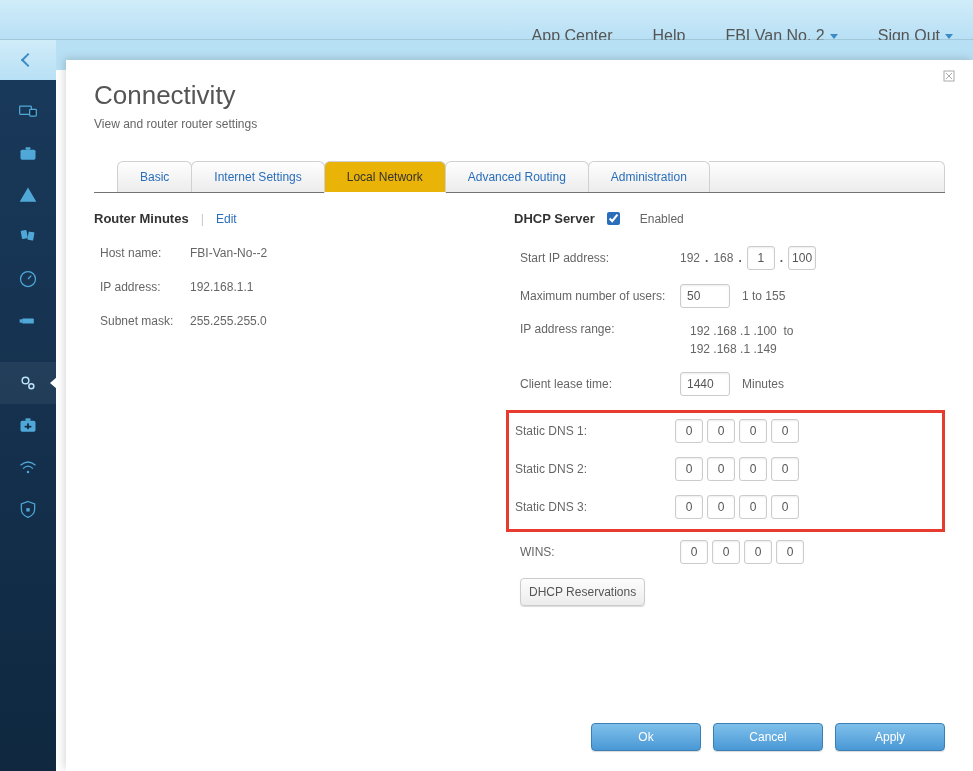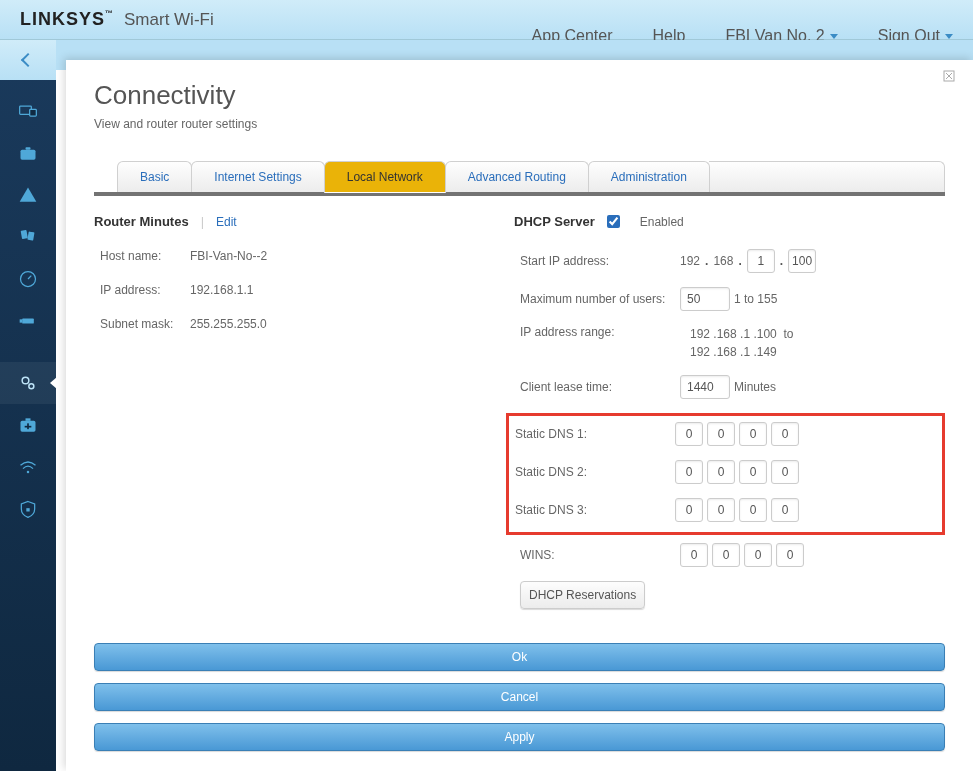--- a/index.html
+++ b/index.html
@@ -74,21 +74,21 @@
       padding: 20px 28px 20px 28px;
       display: flex;
       flex-direction: column;
     }
     .close-x { position: absolute; right: 18px; top: 10px; color: #aaa; font-size: 13px; cursor: pointer; }
 
     .page-title { font-size: 26px; color: #555; font-weight: 400; margin-bottom: 6px; }
     .page-subtitle { font-size: 12px; color: #666; margin-bottom: 30px; }
 
     
-    .tabs { display: flex; border-bottom: 4px solid #737373; margin-bottom: 18px; padding-left: 23px; }
+    .tabs { display: flex; border-bottom: 1px solid #737373; margin-bottom: 18px; padding-left: 23px; }
     .tab {
       padding: 8px 22px;
       font-size: 12px;
       color: #2a6ebb;
       cursor: pointer;
       background: linear-gradient(to bottom, #fefefe, #ececec);
       border: 1px solid #d0d0d0;
       border-bottom: none;
       border-radius: 6px 6px 0 0;
       margin-right: -1px;
@@ -114,21 +114,21 @@
     .ip-part, .num-input {
       width: 28px; height: 24px;
       border: 1px solid #ccc; border-radius: 3px;
       text-align: center;
       font-size: 12px; color: #555;
       box-shadow: inset 0 1px 2px rgba(0,0,0,0.08);
     }
     .num-input.wide { width: 50px; text-align: left; padding: 0 6px; }
     .static-ip { color: #666; }
     .dot { padding: 0 1px; font-weight: bold; color: #555; }
-    .hint { }
+    .hint { margin-left: 8px; }
     .range-text { color: #666; font-size: 12px; line-height: 1.5; padding-left: 10px; }
     .cb { display: flex; align-items: center; gap: 20px; }
     .cb input { accent-color: #2a6ebb; }
 
     .highlight-box { border: 3px solid #e63b2e; padding: 6px 0; margin: 2px 0 8px -8px; }
 
     .btn {
       background: linear-gradient(to bottom, #7fc0eb, #4998d5);
       border: 1px solid #3a7fb5;
       color: #fff;
@@ -141,32 +141,27 @@
     .btn.light {
       background: linear-gradient(to bottom, #fdfdfd, #ececec);
       border: 1px solid #ccc;
       color: #555;
     }
 
     .footer-btns {
       margin-top: auto;
       display: flex; justify-content: flex-end; gap: 12px;
       padding-top: 20px;
-      flex-direction: column;
     }
     .footer-btns .btn { min-width: 110px; }
   </style>
 </head>
 <body>
 
 <div class="top-header">
-  <div class="logo-block">
-    <span class="logo"><span>LINKSYS</span><sup>™</sup></span>
-    <span class="subbrand">Smart Wi-Fi</span>
-  </div>
   <div class="top-nav">
     <span class="top-nav-item">App Center</span>
     <span class="top-nav-item">Help</span>
     <span class="top-nav-item">
       <span>FBI Van No. 2</span>
       <span class="caret-down"></span>
     </span>
     <span class="top-nav-item">
       <span>Sign Out</span>
       <span class="caret-down"></span>

